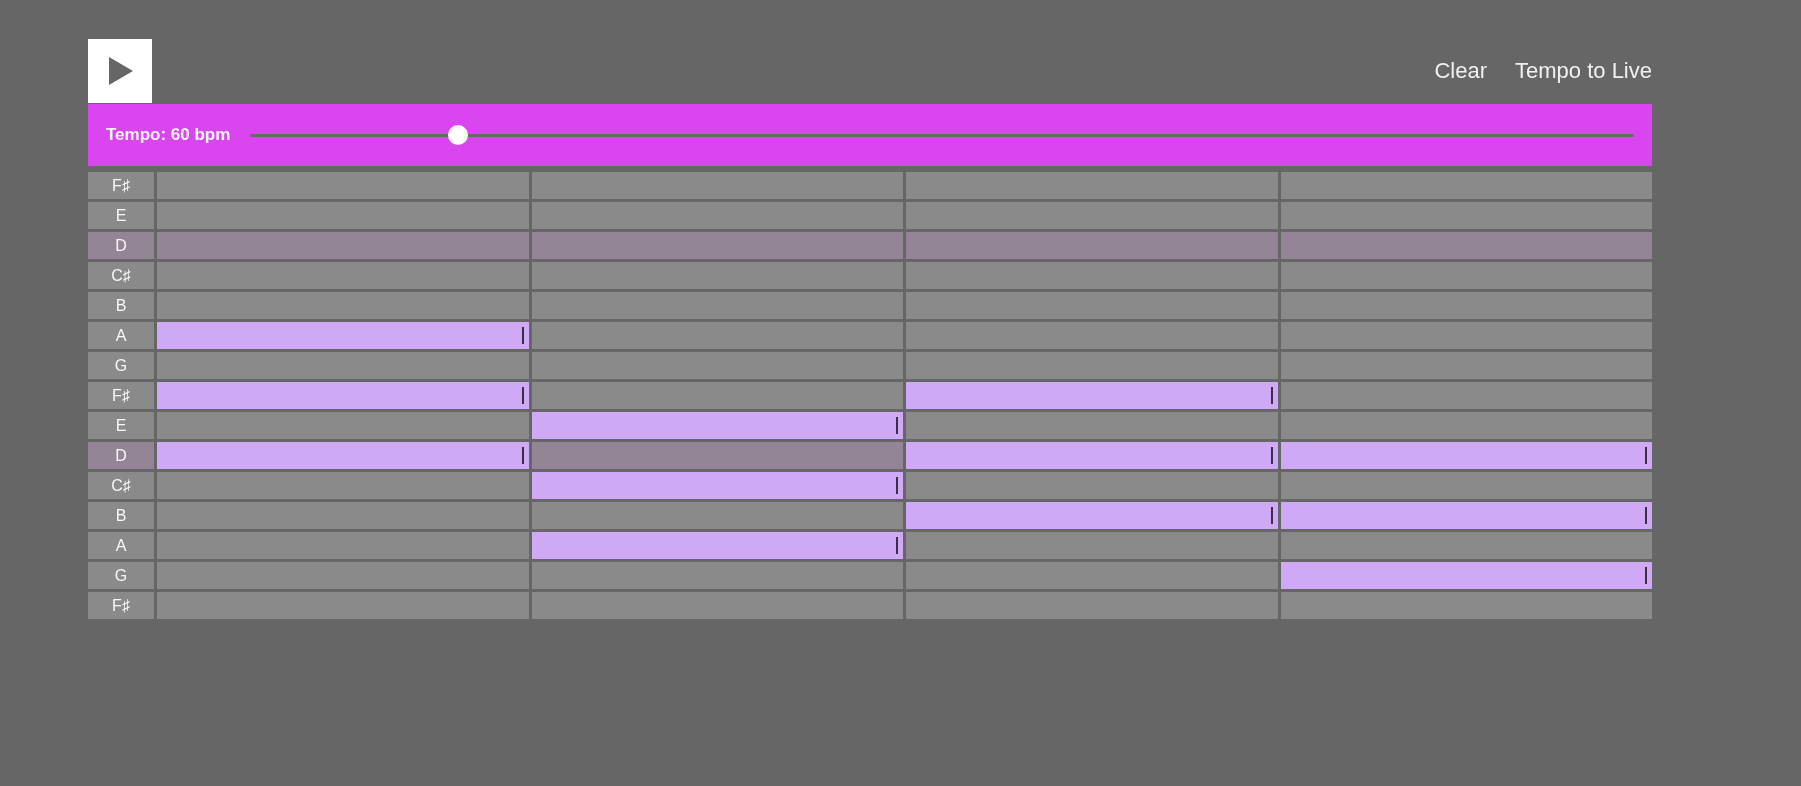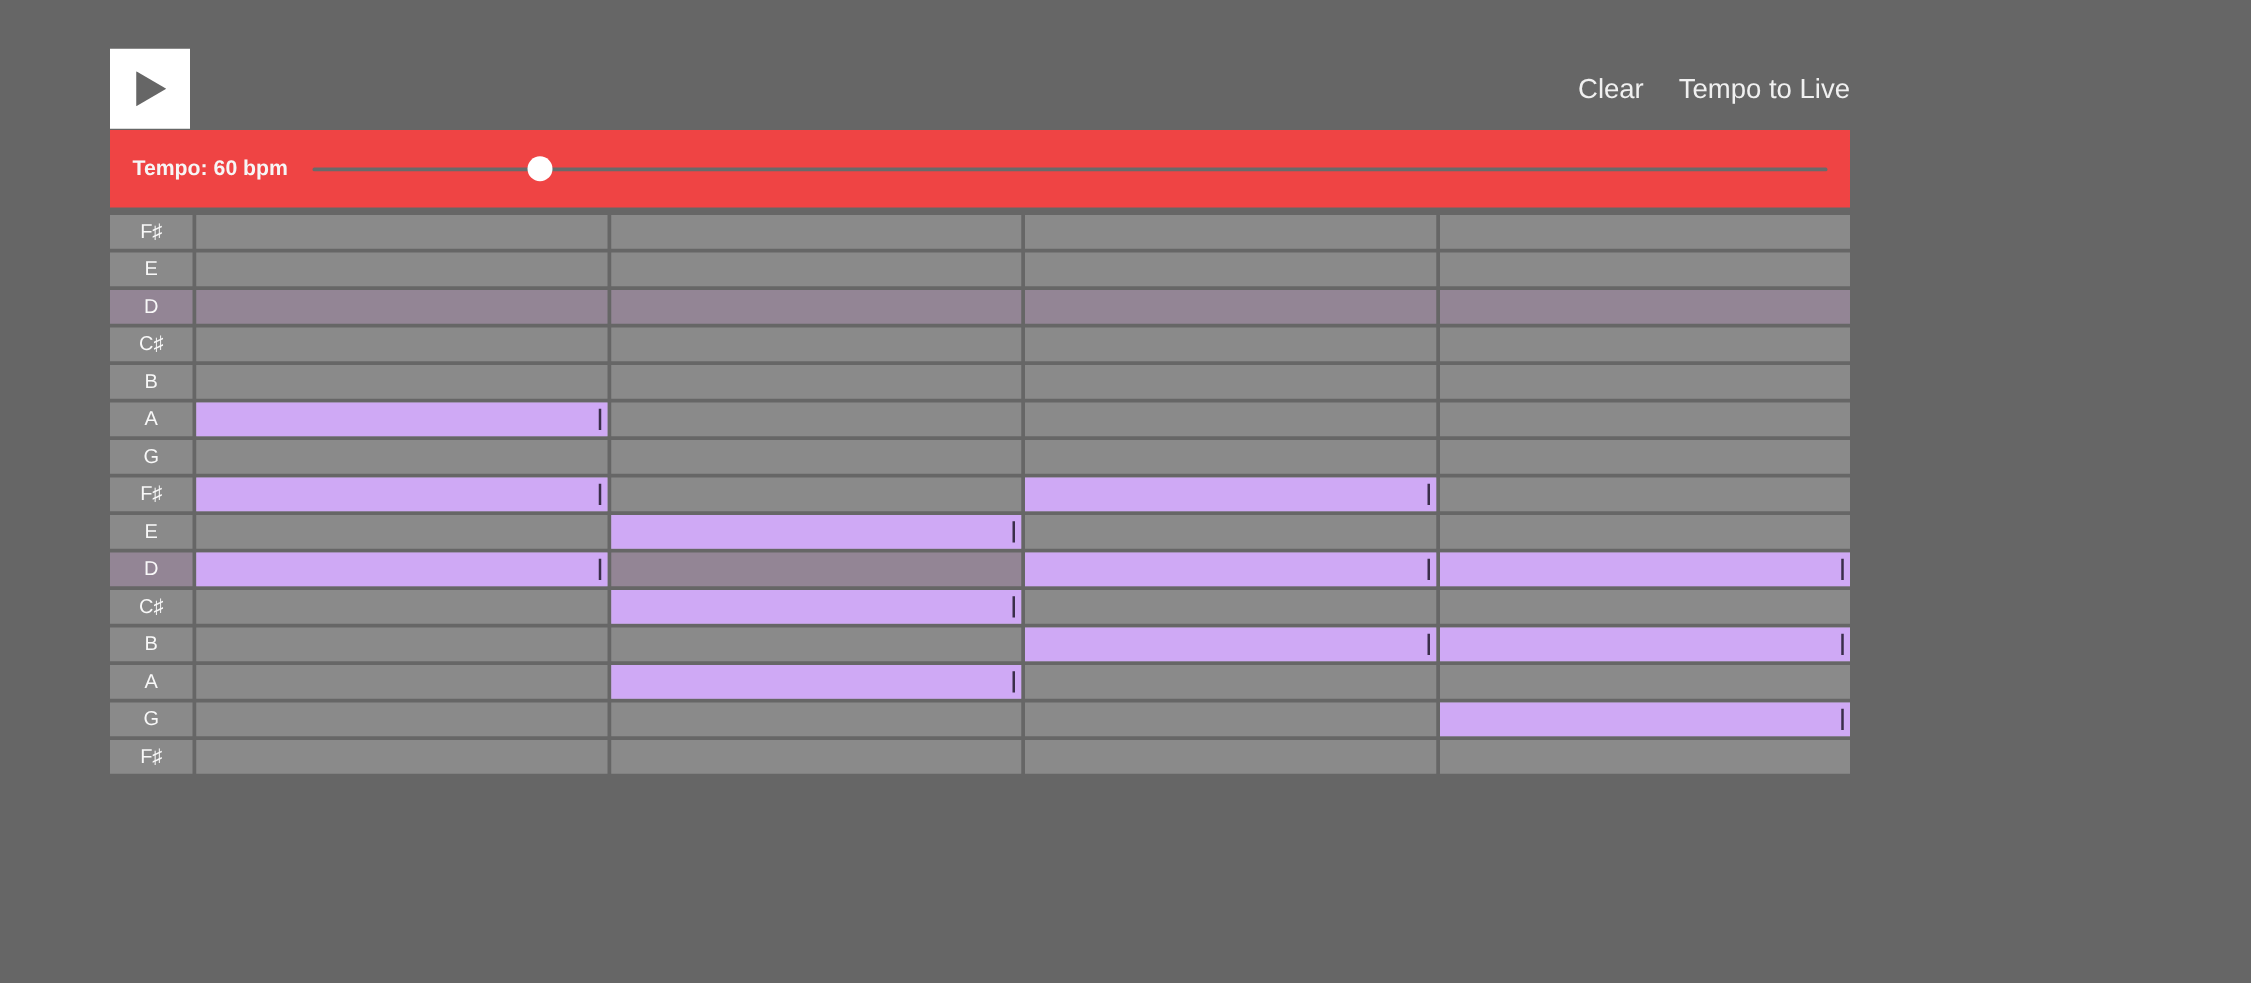--- a/index.html
+++ b/index.html
@@ -7,21 +7,21 @@
   body {
     background: #666666;
     font-family: "Helvetica Neue", Arial, sans-serif;
     color: #fff;
     overflow: hidden;
   }
   .app {
     position: absolute;
     left: 88px;
     top: 38px;
-    width: 1392px;
+    width: 1564px;
   }
   .toolbar {
     height: 66px;
     display: flex;
     align-items: center;
     justify-content: space-between;
   }
   .play-btn {
     width: 64px;
     height: 64px;
@@ -35,21 +35,21 @@
   .toolbar-right {
     display: flex;
     align-items: center;
     gap: 28px;
     font-size: 22px;
     font-weight: 400;
     color: #f0f0f0;
   }
   .toolbar-link { cursor: pointer; }
   .tempo-bar {
-    background: #ef4444;
+    background: #d946ef;
     height: 62px;
     display: flex;
     align-items: center;
     padding-left: 18px;
     padding-right: 18px;
     gap: 20px;
   }
   .tempo-label {
     font-size: 17px;
     font-weight: 600;

